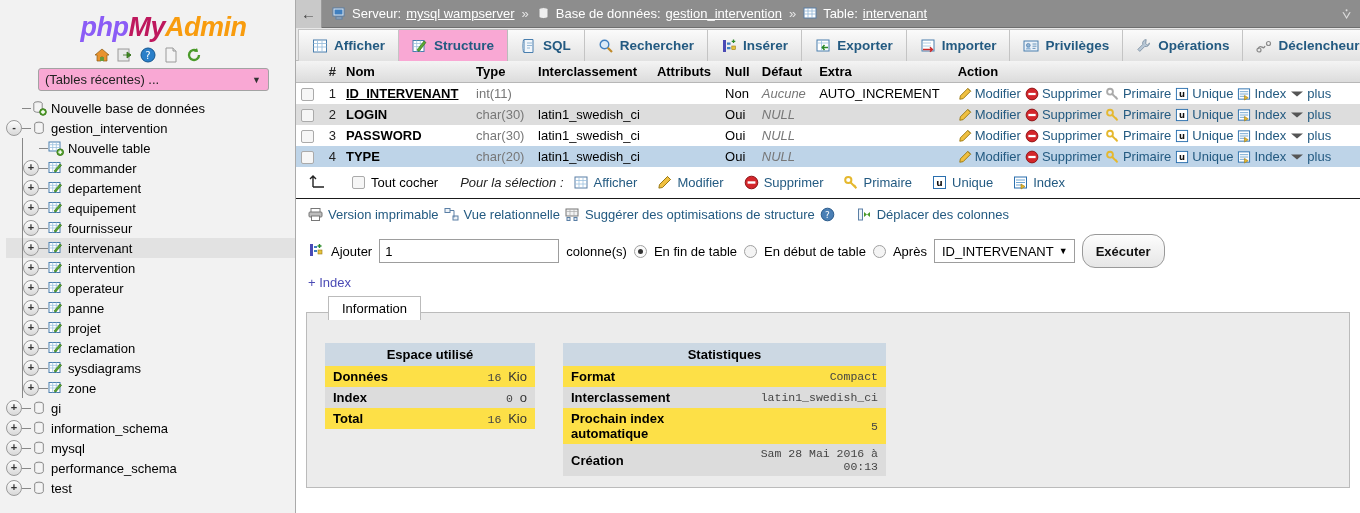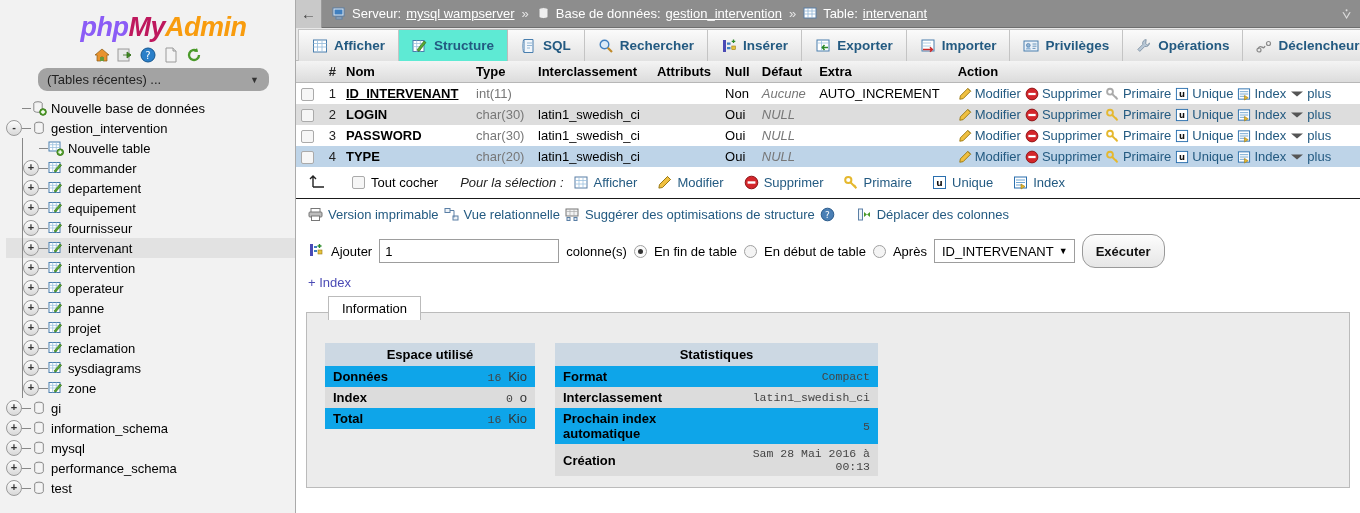--- a/index.html
+++ b/index.html
@@ -34,23 +34,23 @@
   .logo .my { color: #be185d; }
   .logo .admin { color: #F89C0E; }
   .icon-row {
     display: flex; justify-content: center; align-items: center;
     gap: 7px; padding: 2px 0 5px 0;
   }
   .icon-row .ic { width: 16px; height: 16px; display: inline-block; line-height: 16px; }
   .recent-wrap { padding: 0 26px 0 38px; }
   .recent-select {
     width: 100%; height: 23px;
-    border: 3px solid #a3a3a3;
-    border-radius: 9px;
-    background: #a3a3a3;
+    border: 1px solid #a3a3a3;
+    border-radius: 3px;
+    background: #f9a8d4;
     display: flex; align-items: center;
     padding: 0 6px;
     font-size: 13px;
     color: #222;
     position: relative;
   }
   .recent-select .caret {
     position: absolute; right: 7px; top: 50%; transform: translateY(-50%);
     font-size: 9px; color: #333;
   }
@@ -118,21 +118,21 @@
     font-size: 13.5px; font-weight: bold;
     color: #235a81;
     background: linear-gradient(#fbfbfb,#e2e2e2);
     border: 1px solid #c4c4c4;
     border-bottom: none;
     border-left: none;
     position: relative; top: 1px;
   }
   .tab:first-child { border-left: 1px solid #c4c4c4; }
   .tab.active {
-    background: #5eead4;
+    background: #f9a8d4;
     color: #235a81;
     border-color: #bbb;
   }
   .tab .ic { width: 16px; height: 16px; flex: 0 0 16px; }
 
   
   .cols { width: 100%; border-collapse: collapse; font-size: 13px; }
   .cols th {
     background: linear-gradient(#f4f4f4,#dcdcdc);
     border-bottom: 1px solid #b7b7b7;
@@ -243,27 +243,27 @@
     padding: 30px 0 0 18px;
     display: flex; gap: 20px;
     align-items: flex-start;
   }
   .stat { border-collapse: collapse; font-size: 13px; }
   .stat th {
     background: #ccd8e3; font-weight: bold; text-align: center;
     padding: 4px 8px; border: none;
   }
   .stat td { padding: 3px 8px; }
-  .stat tr.e td { background: #0ea5e9; }
+  .stat tr.e td { background: #fde047; }
   .stat tr.o td { background: #dcdcdc; }
   .stat td.k { font-weight: bold; text-align: left; }
   .stat td.v { text-align: right; font-family: "Liberation Mono", monospace; font-size: 11.5px; color: #444; }
   .stat td.v .unit { font-family: "Liberation Sans", sans-serif; font-size: 13px; color: #333; }
   .t1 { width: 210px; }
-  .t2 { width: 323px; }
+  .t2 { width: 323px; margin-left: 8px; }
 </style>
 </head>
 <body>
 
 <div class="app">
 
   <div class="sidebar">
 
     <div class="logo">
       <span class="php">php</span><span class="my">My</span><span class="admin">Admin</span>

